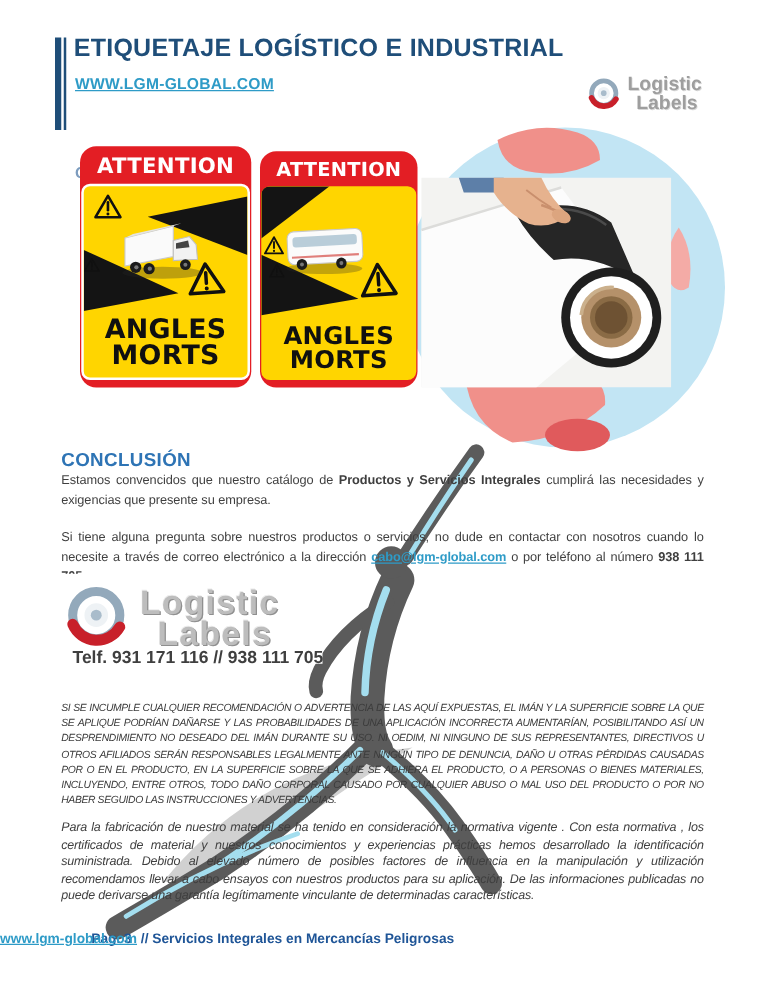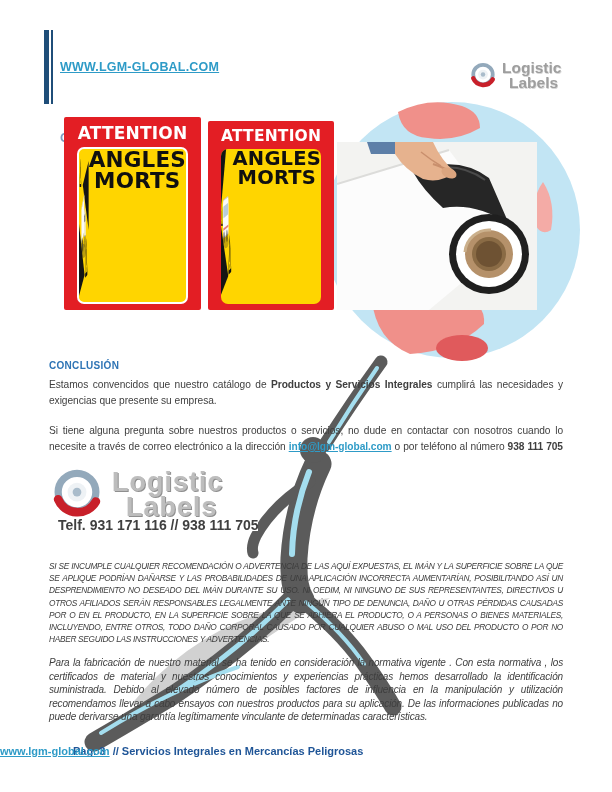--- a/index.html
+++ b/index.html
@@ -16,39 +16,39 @@
   .hdr-bars .b2{width:2px;background:var(--title-blue);}
   .hdr-title{left:59px;top:28px;font-size:20px;font-weight:bold;color:var(--title-blue);letter-spacing:0.2px;white-space:nowrap;}
   .hdr-web{left:60px;top:60px;font-size:12.5px;font-weight:bold;color:var(--link-teal);text-decoration:underline;letter-spacing:0.2px;}
   .hdr-group{left:60px;top:83px;font-size:12.5px;font-weight:bold;color:var(--grupo-blue);letter-spacing:0.2px;margin-top:48px;}
   .hdr-logo{left:468px;top:61px;display:flex;align-items:center;gap:4px;}
   .logo-text{font-weight:bold;color:#9e9e9e;line-height:0.95;text-shadow:0.6px 0.6px 0 #d8d8d8;}
   .hdr-logo .logo-text{font-size:15.5px;}
   .hdr-logo .logo-text .l2{padding-left:7px;display:block;}
 
   
-  .att-label{background:var(--label-red);border-radius:2px;padding:4px 13px 6px;box-sizing:border-box;display:flex;flex-direction:column;}
+  .att-label{background:var(--label-red);border-radius:13px;padding:4px 1px 6px;box-sizing:border-box;display:flex;flex-direction:column;}
   .label-truck{left:64px;top:117px;width:137px;height:193px;}
   .label-bus{left:208px;top:121px;width:126px;height:189px;}
   .label-head{color:#fff;font-weight:800;text-align:center;padding:2px 0 4px;letter-spacing:0.2px;font-family:"DejaVu Sans",sans-serif;}
   .label-truck .label-head{font-size:17px;}
   .label-bus .label-head{font-size:15.5px;}
-  .label-body{flex:1;background:var(--label-yellow);border-radius:7px;display:flex;flex-direction:row;overflow:hidden;}
+  .label-body{flex:1;background:var(--label-yellow);border-radius:7px;display:flex;flex-direction:column;overflow:hidden;}
   .label-truck .label-body{border:2px solid #ffffff;}
   .label-art{flex:1;width:100%;display:block;}
   .label-words{text-align:center;font-weight:800;color:#101010;line-height:0.98;padding:0 0 7px;letter-spacing:0.2px;font-family:"DejaVu Sans",sans-serif;}
   .label-truck .label-words{font-size:21.5px;}
   .label-bus .label-words{font-size:19.5px;}
 
   
   .photo{left:337px;top:142px;width:200px;height:168px;}
   .photo svg{display:block;width:100%;height:100%;}
 
   
-  .concl-h{left:49px;top:360px;font-size:10px;font-weight:bold;color:var(--heading-blue);letter-spacing:0.3px;}
+  .concl-h{left:49px;top:360px;font-size:15px;font-weight:bold;color:var(--heading-blue);letter-spacing:0.3px;}
   .para{left:49px;width:514px;font-size:10.2px;line-height:15.5px;text-align:justify;color:var(--body-gray);letter-spacing:-0.05px;}
   .p1{top:377px;}
   .p2{top:423px;}
   .para b{font-weight:bold;}
   .inline-link{color:var(--link-teal);font-weight:bold;text-decoration:underline;}
 
   
   .big-logo{left:48px;top:459px;width:210px;height:72px;background:#ffffff;display:flex;align-items:center;gap:6px;}
   .big-logo .logo-text{font-size:27px;color:#bdbdbd;text-shadow:1px 1px 0 #8f8f8f,-0.5px -0.5px 0 #ececec;letter-spacing:1px;line-height:0.92;}
   .big-logo .logo-text .l2{padding-left:14px;display:block;}
@@ -136,20 +136,21 @@
         <path d="M101 733 Q170 690 238 667" stroke-width="4"></path>
         <path d="M306 602 Q344 634 364 664" stroke-width="4"></path>
       </g>
     </g>
   </svg>
 
   <div class="hdr-bars">
       <div class="b1"></div>
       <div class="b2"></div>
     </div>
+  <div class="hdr-title">ETIQUETAJE LOGÍSTICO E INDUSTRIAL</div>
   <a class="hdr-web">WWW.LGM-GLOBAL.COM</a>
   <div class="hdr-group">GRUPO LGM GLOBAL</div>
   <div class="hdr-logo">
     <svg width="30" height="30" viewBox="0 0 40 40">
         <use href="#g-swirl"></use>
       </svg>
     <div class="logo-text">
       <span class="l1">Logistic</span>
       <span class="l2">Labels</span>
     </div>
@@ -209,21 +210,21 @@
       <path d="M30 0 L66 0 L64 12 L34 12 Z" fill="#5d7fa8"></path>
       <path d="M58 0 L96 0 Q104 18 118 30 Q103 42 86 37 Q68 28 58 12 Z" fill="#e6b28e"></path>
       <path d="M96 22 Q108 26 116 31" stroke="#c98f6d" stroke-width="2" fill="none"></path>
       <path d="M84 10 Q94 18 104 24" stroke="#c98f6d" stroke-width="1.5" fill="none"></path>
       <ellipse cx="112" cy="31" rx="8" ry="5" fill="#dca57f" transform="rotate(24 112 31)"></ellipse>
     </svg>
   </div>
 
   <div class="concl-h">CONCLUSIÓN</div>
   <div class="para p1"><span>Estamos convencidos que nuestro catálogo de </span><b>Productos y Servicios Integrales</b><span> cumplirá las necesidades y exigencias que presente su empresa.</span></div>
-  <div class="para p2"><span>Si tiene alguna pregunta sobre nuestros productos o servicios, no dude en contactar con nosotros cuando lo necesite a través de correo electrónico a la dirección  </span><a class="inline-link">info@lgm-global.com</a><span>  o por teléfono al número </span><b>938 111 705</b><span> .</span></div>
+  <div class="para p2"><span>Si tiene alguna pregunta sobre nuestros productos o servicios, no dude en contactar con nosotros cuando lo necesite a través de correo electrónico a la dirección  </span><a class="inline-link">cabo@lgm-global.com</a><span>  o por teléfono al número </span><b>938 111 705</b><span> .</span></div>
 
   <div class="big-logo">
     <svg width="58" height="58" viewBox="0 0 40 40">
         <use href="#g-swirl"></use>
       </svg>
     <div class="logo-text">
       <span class="l1">Logistic</span>
       <span class="l2">Labels</span>
     </div>
   </div>

